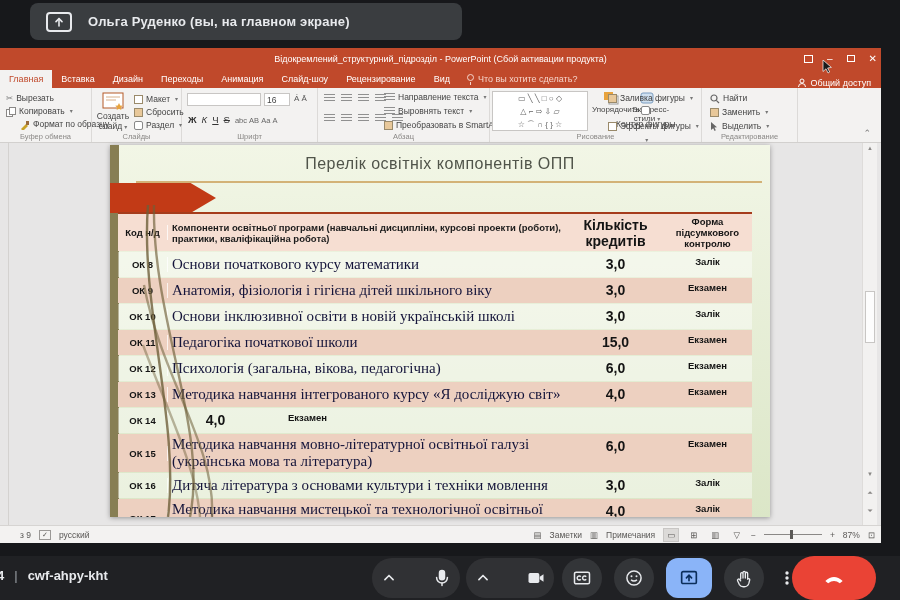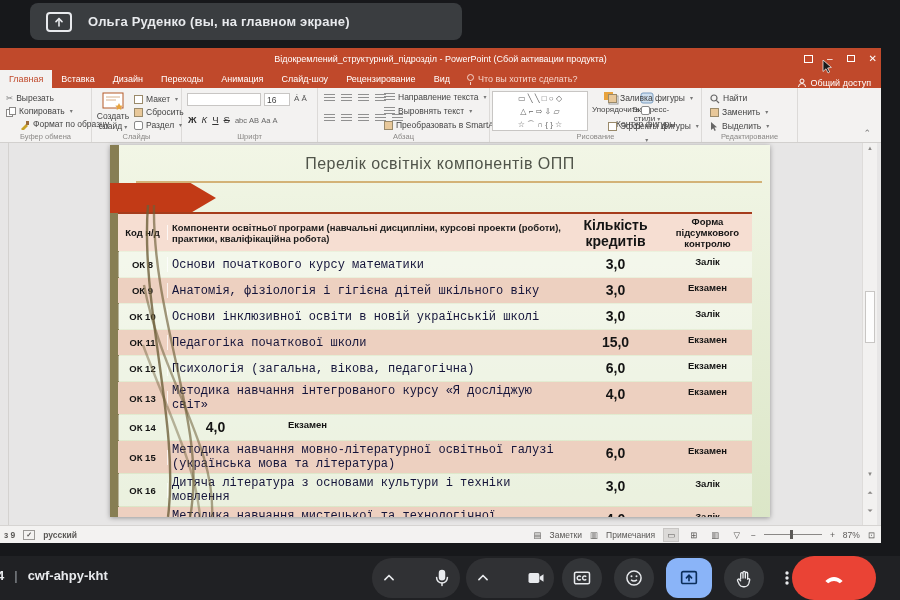--- a/index.html
+++ b/index.html
@@ -84,31 +84,31 @@
 
   .stable { position:absolute; left:8px; top:67px; width:634px; }
   .thead { display:flex; min-height:38px; background:#f6ded2; border-top:2px solid #a63c1c; align-items:center;
     font-weight:bold; font-size:9.5px; color:#1c1c1c; }
   .trow { display:flex; min-height:25px; align-items:center; background:rgba(255,255,255,.42); margin-top:1px; }
   .trow.hl { background:#edd0c0; }
   .trow.last { border-bottom:2px solid #bc5730; }
   .c { padding:2px 4px; }
   .c.code { width:50px; text-align:center; font-weight:bold; font-size:9.5px; color:#141414;
     border-right:1px solid rgba(255,255,255,.75); }
-  .c.name { width:400px; font-family:Liberation Mono, monospace; font-size:12px; color:#14143a; }
+  .c.name { width:400px; font-family:Liberation Serif, serif; font-size:15px; color:#14143a; }
   .c.cred { width:95px; text-align:center; font-weight:bold; font-size:14px; color:#141414; align-self:flex-start; padding-top:4px;}
   .c.ctrl { width:89px; text-align:center; font-weight:bold; font-size:9.5px; color:#141414; align-self:flex-start; padding-top:4px;}
   .thead .c { align-self:center !important; padding-top:2px; }
 
   .stems { position:absolute; left:0; top:0; width:100%; height:100%; pointer-events:none; }
 
   
   .statusbar { position:absolute; left:0; top:477px; width:881px; height:18px; background:#f3f2f1;
     border-top:1px solid #d6d4d2; font-size:8.5px; color:#5a5856; display:flex; align-items:center; }
-  .statusbar .left { display:flex; gap:8px; align-items:center; padding-left:4px;font-weight:bold; }
+  .statusbar .left { display:flex; gap:8px; align-items:center; padding-left:20px; }
   .statusbar .right { margin-left:auto; display:flex; gap:8px; align-items:center; padding-right:6px; }
   .viewbtn { padding:1px 3px; }
   .viewbtn.sel { background:#dcdad8; border:1px solid #c8c6c4; }
   .zoom-track { display:inline-block; width:58px; height:1px; background:#8a8886; position:relative; vertical-align:middle; }
   .zoom-thumb { position:absolute; left:26px; top:-4px; width:3px; height:9px; background:#5a5856; }
 
   .cursor-arrow { position:absolute; left:822px; top:60px; z-index:50; }
   svg { display:block; }
 </style>
 </head>

